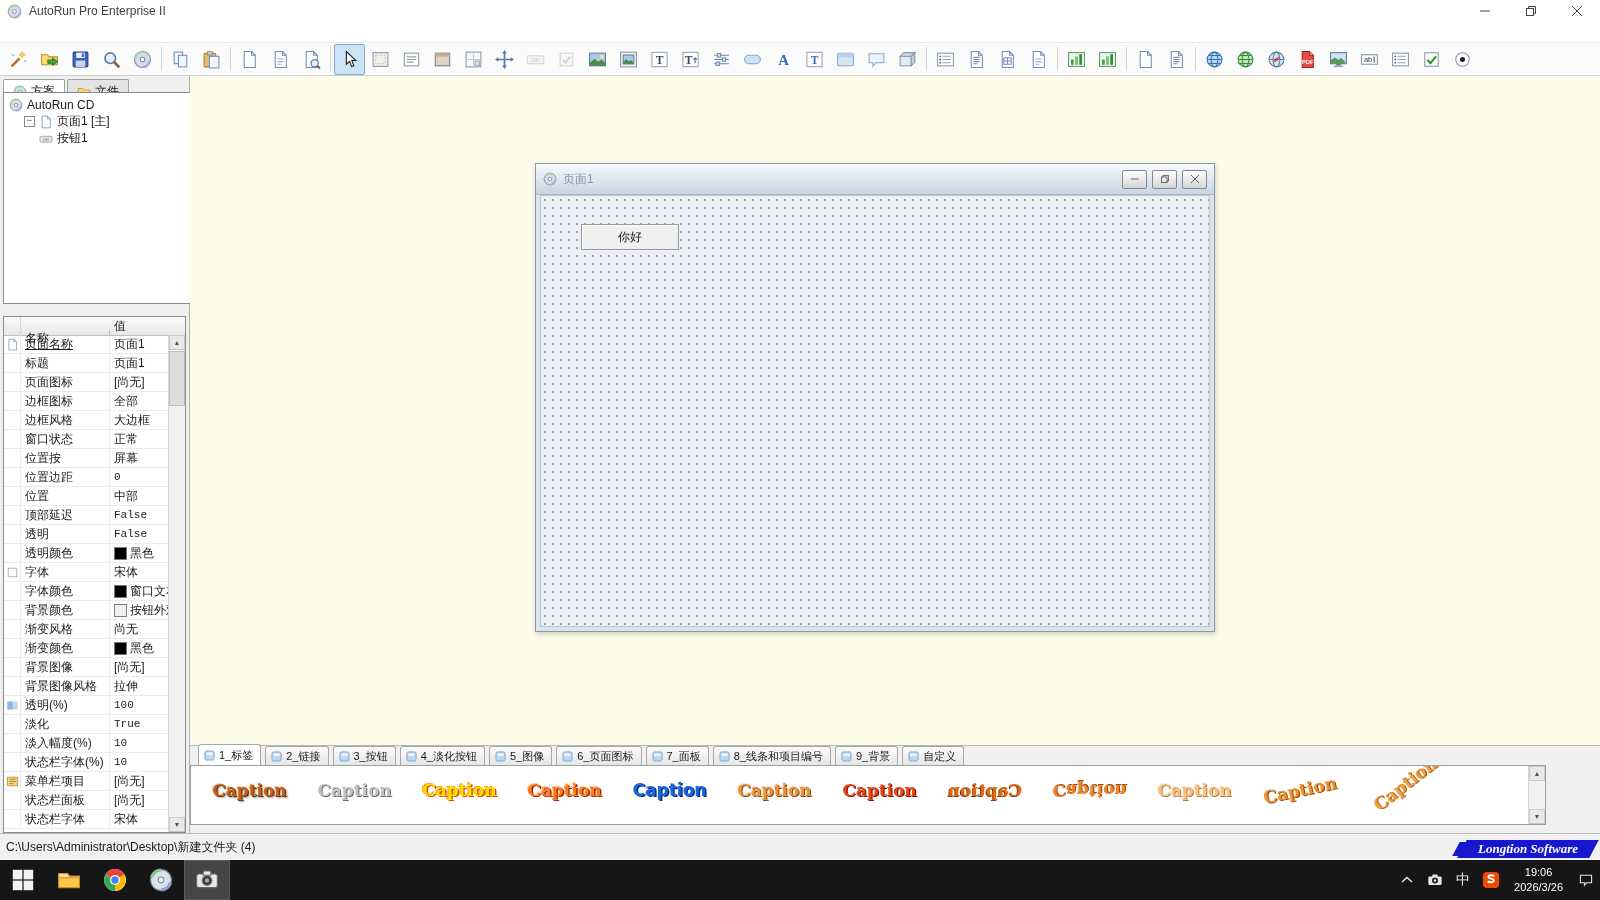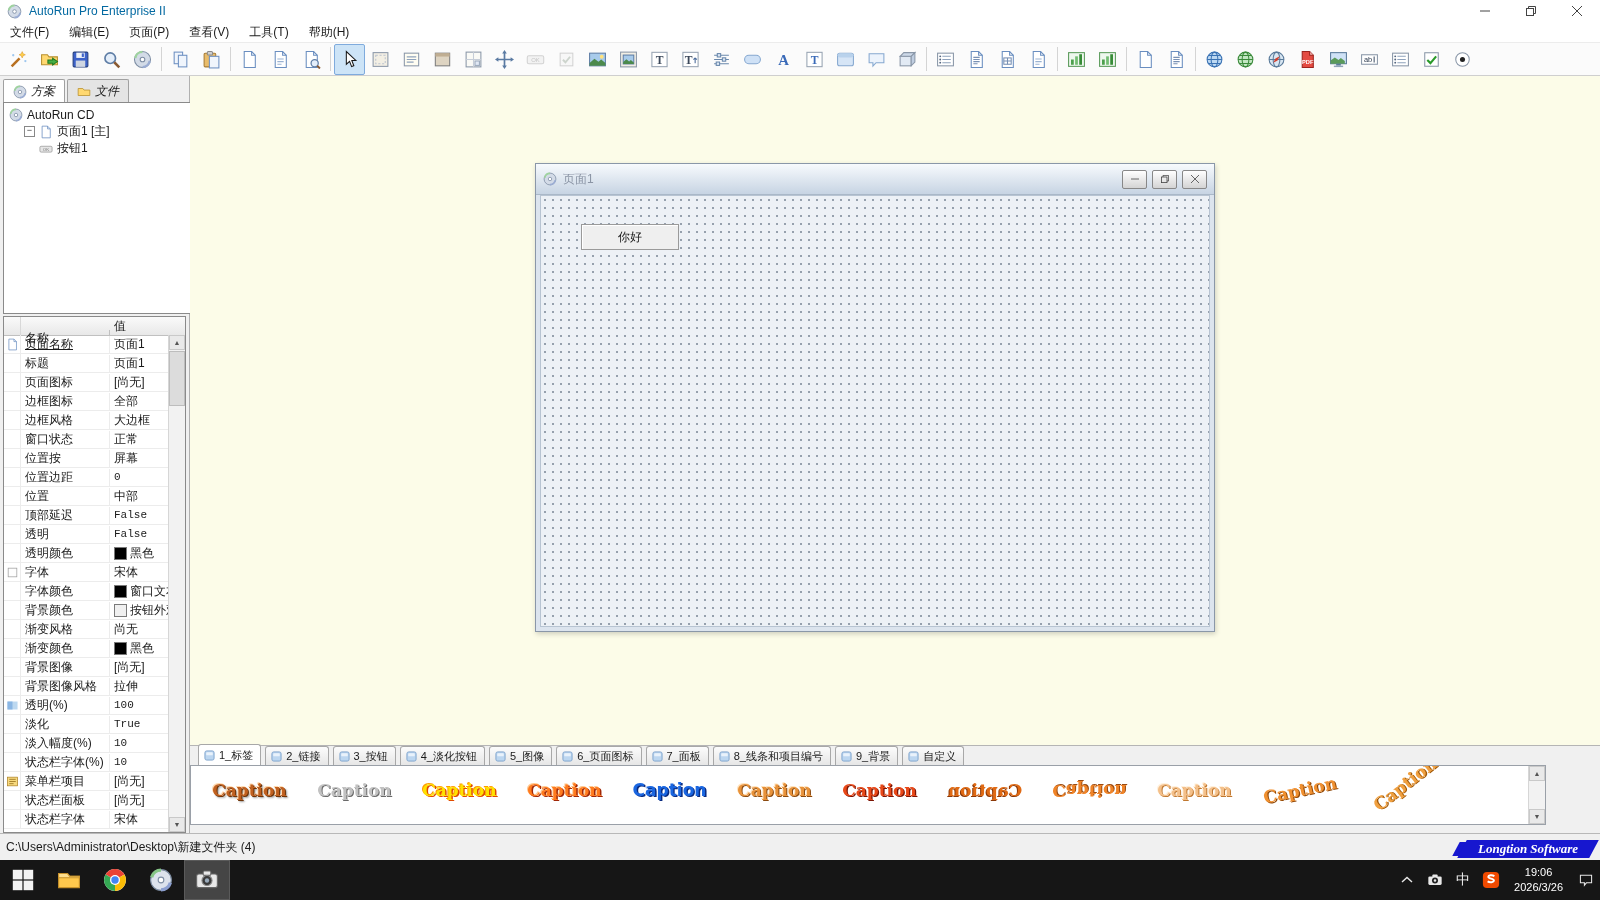--- a/index.html
+++ b/index.html
@@ -3,47 +3,47 @@
 <meta charset="utf-8">
 <style>
   html,body{margin:0;padding:0;width:1600px;height:900px;overflow:hidden;
     font-family:"Liberation Sans","DejaVu Sans",sans-serif;font-size:12px;color:#1a1a1a;}
   .app{position:relative;width:1600px;height:900px;background:#fff;}
 
   
   .titlebar{position:absolute;left:0;top:0;width:100%;height:22px;background:#fff;display:flex;align-items:center;}
   .app-icon{margin-left:7px;width:15px;height:15px;}
   .app-icon svg{width:15px;height:15px;display:block;}
-  .title-text{color:#0369a1;font-size:12px;margin-left:7px;}
+  .title-text{color:#404040;font-size:12px;margin-left:7px;}
   .win-controls{position:absolute;right:0;top:0;display:flex;height:22px;}
   .win-btn{width:46px;height:22px;display:flex;align-items:center;justify-content:center;}
   .win-btn svg{width:10px;height:10px;}
 
   
   .menubar{position:absolute;left:0;top:22px;width:100%;height:20px;background:#fff;display:flex;align-items:center;}
   .menu-item{padding:2px 10px;cursor:default;}
 
   
   .toolbar{position:absolute;left:0;top:42px;width:100%;height:34px;background:#fbfbfb;
     border-top:1px solid #ececec;border-bottom:1px solid #cfcfcf;display:flex;align-items:center;padding-left:3px;box-sizing:border-box;}
   .tb-btn{width:29px;height:29px;flex:none;display:flex;align-items:center;justify-content:center;border:1px solid transparent;border-radius:2px;}
   .tb-btn.active{background:#cde4f7;border-color:#7fabdd;}
   .tb-btn.disabled{opacity:.42;}
   .ticon{display:block;}
   .ticon svg{width:19px;height:19px;display:block;}
   .tb-sep{width:1px;height:24px;background:#d4d4d4;margin:0 3px;flex:none;}
 
   
   .left-panel{position:absolute;left:0;top:76px;width:190px;height:757px;background:#f0f0f0;border-right:1px solid #b0b0b0;box-sizing:border-box;}
-  .side-tabs{display:flex;height:24px;padding:3px 0 0 3px;gap:2px;font-style:italic;}
+  .side-tabs{display:flex;height:24px;padding:3px 0 0 3px;gap:2px;}
   .side-tab{display:flex;align-items:center;gap:4px;padding:2px 9px;border:1px solid #a0a0a0;border-bottom:none;
     background:#e4e4e4;border-radius:2px 2px 0 0;}
   .side-tab.active{background:#fff;}
   .mini svg{width:14px;height:14px;display:block;}
-  .tree-box{position:absolute;left:3px;top:26px;width:195px;height:212px;background:#fff;border:1px solid #8a8a8a;overflow:hidden;box-sizing:border-box;padding-top:3px;}
+  .tree-box{position:absolute;left:3px;top:16px;width:195px;height:212px;background:#fff;border:1px solid #8a8a8a;overflow:hidden;box-sizing:border-box;padding-top:3px;}
   .tree-row{display:flex;align-items:center;height:17px;gap:4px;white-space:nowrap;}
   .expander{width:9px;height:9px;border:1px solid #888;background:#fff;font-size:9px;line-height:7px;text-align:center;color:#333;flex:none;}
 
   
   .prop-grid{position:absolute;left:3px;top:240px;width:183px;bottom:0;background:#fff;border:1px solid #8a8a8a;box-sizing:border-box;}
   .prop-head{display:flex;height:18px;background:linear-gradient(#fafafa,#e8e8e8);border-bottom:1px solid #c0c0c0;align-items:center;}
   .ph-gutter{width:16px;align-self:stretch;border-right:1px solid #d8d8d8;}
   .ph-name{width:80px;padding:0 4px;border-right:1px solid #c0c0c0;margin-top:24px;}
   .ph-value{flex:1;padding:0 4px;}
   .prop-rows{position:absolute;top:18px;left:0;right:16px;bottom:0;overflow:hidden;}
@@ -148,28 +148,20 @@
           </svg>
         </div>
       <div class="win-btn" id="wclose">
           <svg viewBox="0 0 10 10">
             <path d="M0 0l10 10M10 0L0 10" stroke="#444"></path>
           </svg>
         </div>
     </div>
   </div>
 
-  <div class="menubar" id="menubar">
-      <div class="menu-item">文件(F)</div>
-      <div class="menu-item">编辑(E)</div>
-      <div class="menu-item">页面(P)</div>
-      <div class="menu-item">查看(V)</div>
-      <div class="menu-item">工具(T)</div>
-      <div class="menu-item">帮助(H)</div>
-    </div>
 
   <div class="toolbar" id="toolbar">
       <div class="tb-btn">
         <span class="ticon">
           <svg viewBox="0 0 18 18">
             <path d="M2.5 15.5L10 8" stroke="#b87020" stroke-width="2.4"></path>
             <path d="M12.5 1.5l.9 2.1 2.1.9-2.1.9-.9 2.1-.9-2.1-2.1-.9 2.1-.9z" fill="#ffd24d" stroke="#d89020" stroke-width=".5"></path>
             <circle cx="4" cy="5" r="1.1" fill="#9ec7ef"></circle>
             <circle cx="15.5" cy="10.5" r="1.1" fill="#9ec7ef"></circle>
           </svg>

